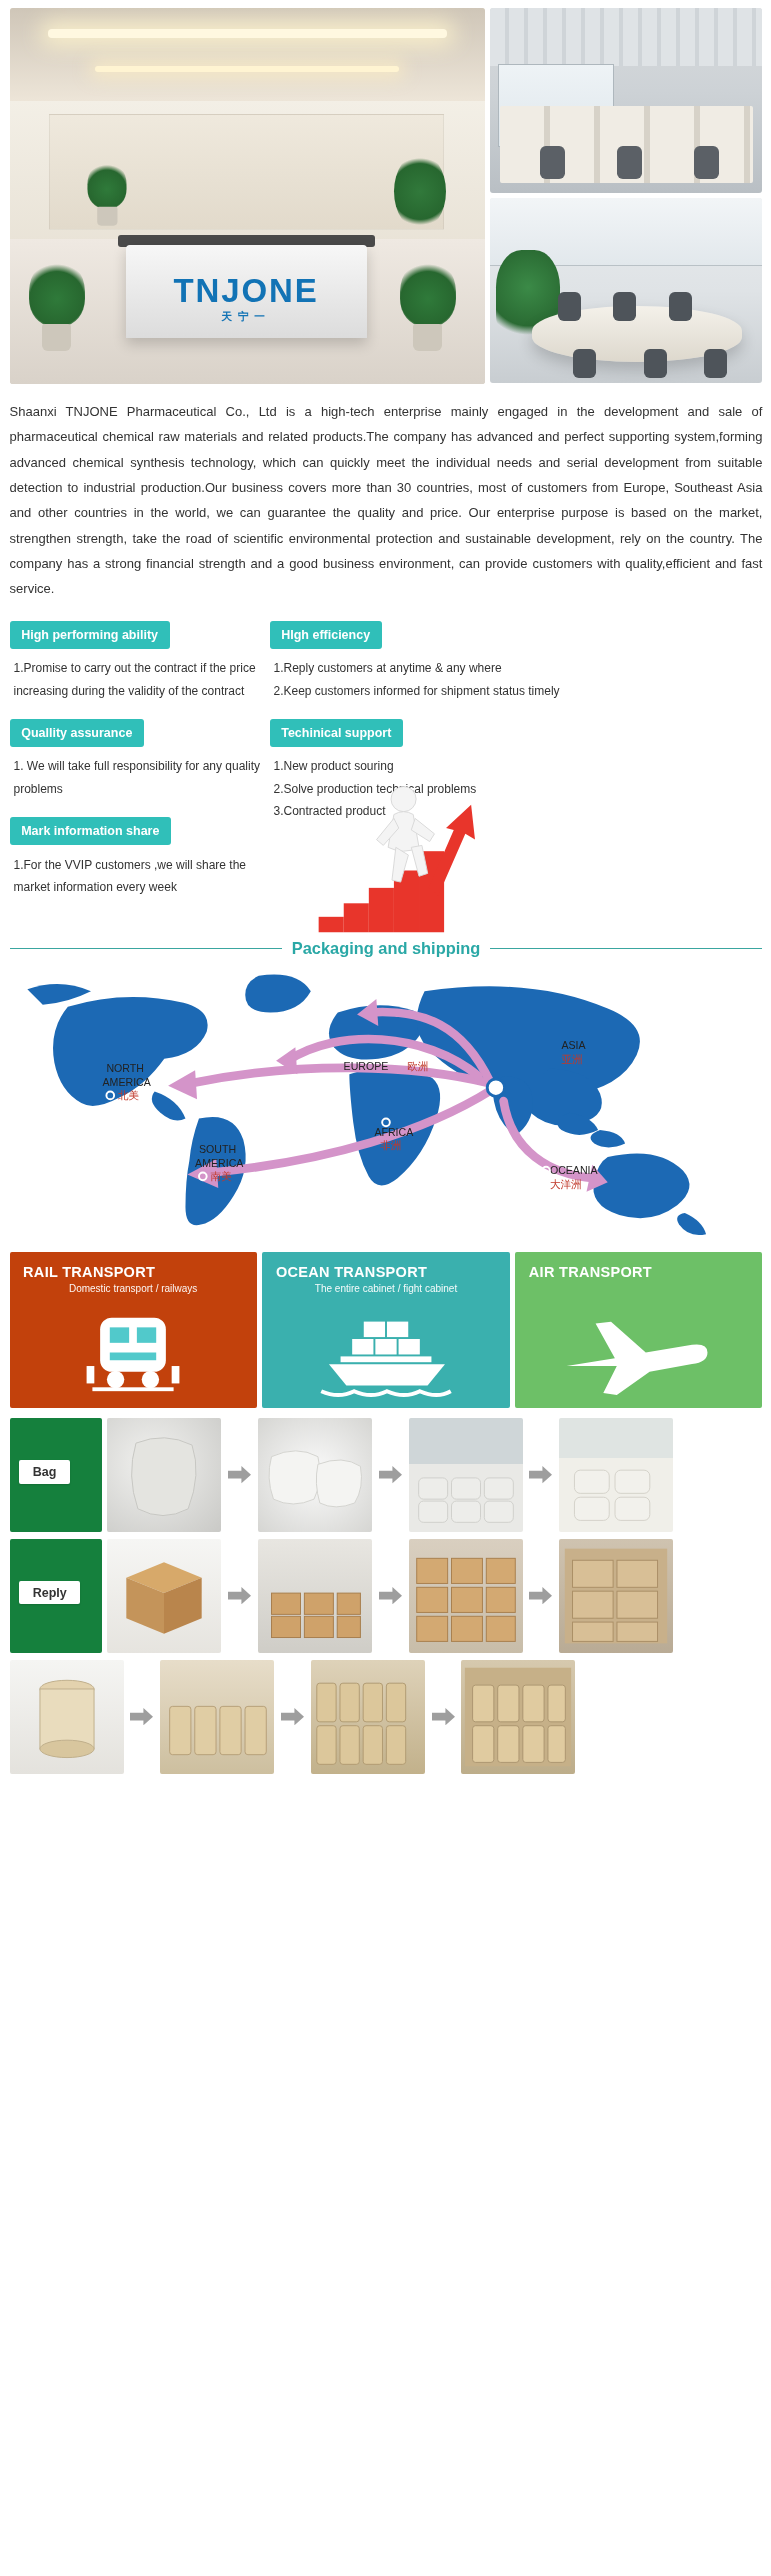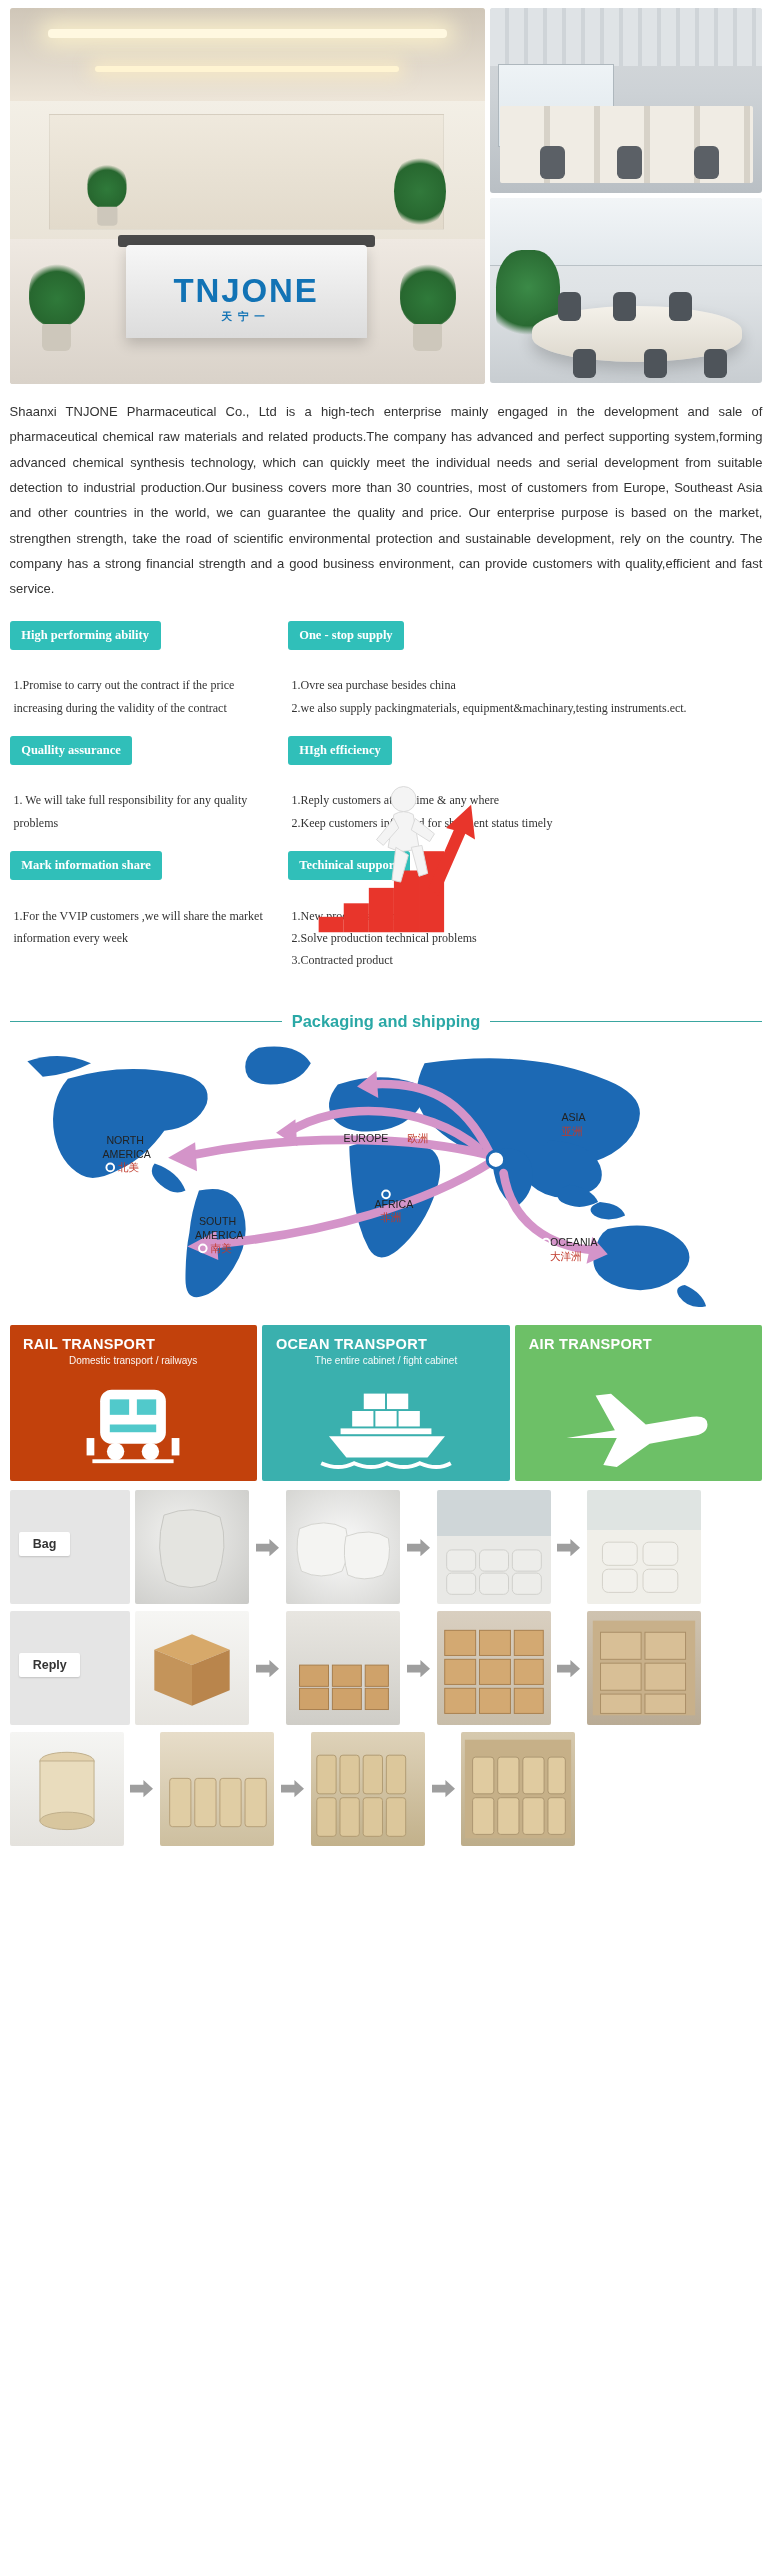--- a/index.html
+++ b/index.html
@@ -158,37 +158,36 @@
     color: #ef7a22; font-size: 16.4px; font-weight: 700; white-space: nowrap;
   }
   .sec-head.teal .title { color: #2aa8a6; }
 
   
   .adv {
     position: relative;
     padding: 13.5px 9.6px 9.6px 9.6px;
     min-height: 318px;
   }
-  .adv-grid { display: grid; grid-template-columns: 258px 1fr; column-gap: 20px; font-family: Liberation Serif, serif; }
+  .adv-grid { display: grid; grid-template-columns: 258px 1fr; column-gap: 2px; }
   .chip {
     display: inline-block;
     background: #30bfb9;
     color: #fff;
     font-size: 12.5px;
     font-weight: 700;
     padding: 6.8px 11.6px;
     border-radius: 2.9px;
     margin-bottom: 8.7px;
   }
   .adv-body {
     font-size: 12px;
     line-height: 1.85;
     color: #333;
     padding-left: 3.9px;
-    margin-top: 16px;
   }
   .adv-cell { margin-bottom: 17.4px; }
   .mascot {
     position: absolute;
     left: 309px; top: 164px;
     width: 193px; height: 169px;
     pointer-events: none;
   }
 
   
@@ -216,21 +215,21 @@
   .tcard .t-sub { font-size: 10px; margin-top: 2.9px; opacity: .95; text-align: center; }
   .tcard .t-icon { position: absolute; bottom: 5.8px; left: 50%; transform: translateX(-50%); }
 
   
   .packing { padding: 9.6px 9.6px 15.4px 9.6px; }
   .prow {
     display: flex; align-items: center; gap: 5.8px;
     margin-bottom: 6.8px;
   }
   .ptag {
-    width: 120px; height: 114px; background: #e5e5e5; position: relative; flex: none;
+    width: 92px; height: 114px; background: #15803d; position: relative; flex: none;
     border-radius: 1.9px;
   }
   .ptag span {
     position: absolute; left: 9.6px; top: 42px;
     background: #ffffff; color: #333; font-size: 12.5px; font-weight: 700;
     padding: 4.8px 13.5px; border-radius: 1.9px;
     box-shadow: 0 1px 1.9px rgba(0,0,0,.15);
   }
   .pimg {
     width: 114px; height: 114px; flex: none; border-radius: 1.9px;
@@ -324,25 +323,20 @@
           <div class="chip">Quallity assurance</div>
           <div class="adv-body" style="white-space:pre-line">1.  We  will take full responsibility for any quality problems</div>
         </div>
         <div class="adv-cell">
           <div class="chip">Mark information share</div>
           <div class="adv-body" style="white-space:pre-line">1.For the VVIP customers ,we will share the market information every week</div>
         </div>
       </div>
 
       <div>
-        <div class="adv-cell">
-          <div class="chip">One - stop supply</div>
-          <div class="adv-body" style="white-space:pre-line">1.Ovre sea purchase besides china
-2.we also  supply packingmaterials, equipment&amp;machinary,testing instruments.ect.</div>
-        </div>
         <div class="adv-cell">
           <div class="chip">HIgh efficiency</div>
           <div class="adv-body" style="white-space:pre-line">1.Reply customers at anytime &amp; any where
 2.Keep customers informed for shipment status timely</div>
         </div>
         <div class="adv-cell">
           <div class="chip">Techinical support</div>
           <div class="adv-body" style="white-space:pre-line">1.New product souring
 2.Solve production technical problems
 3.Contracted product</div>

